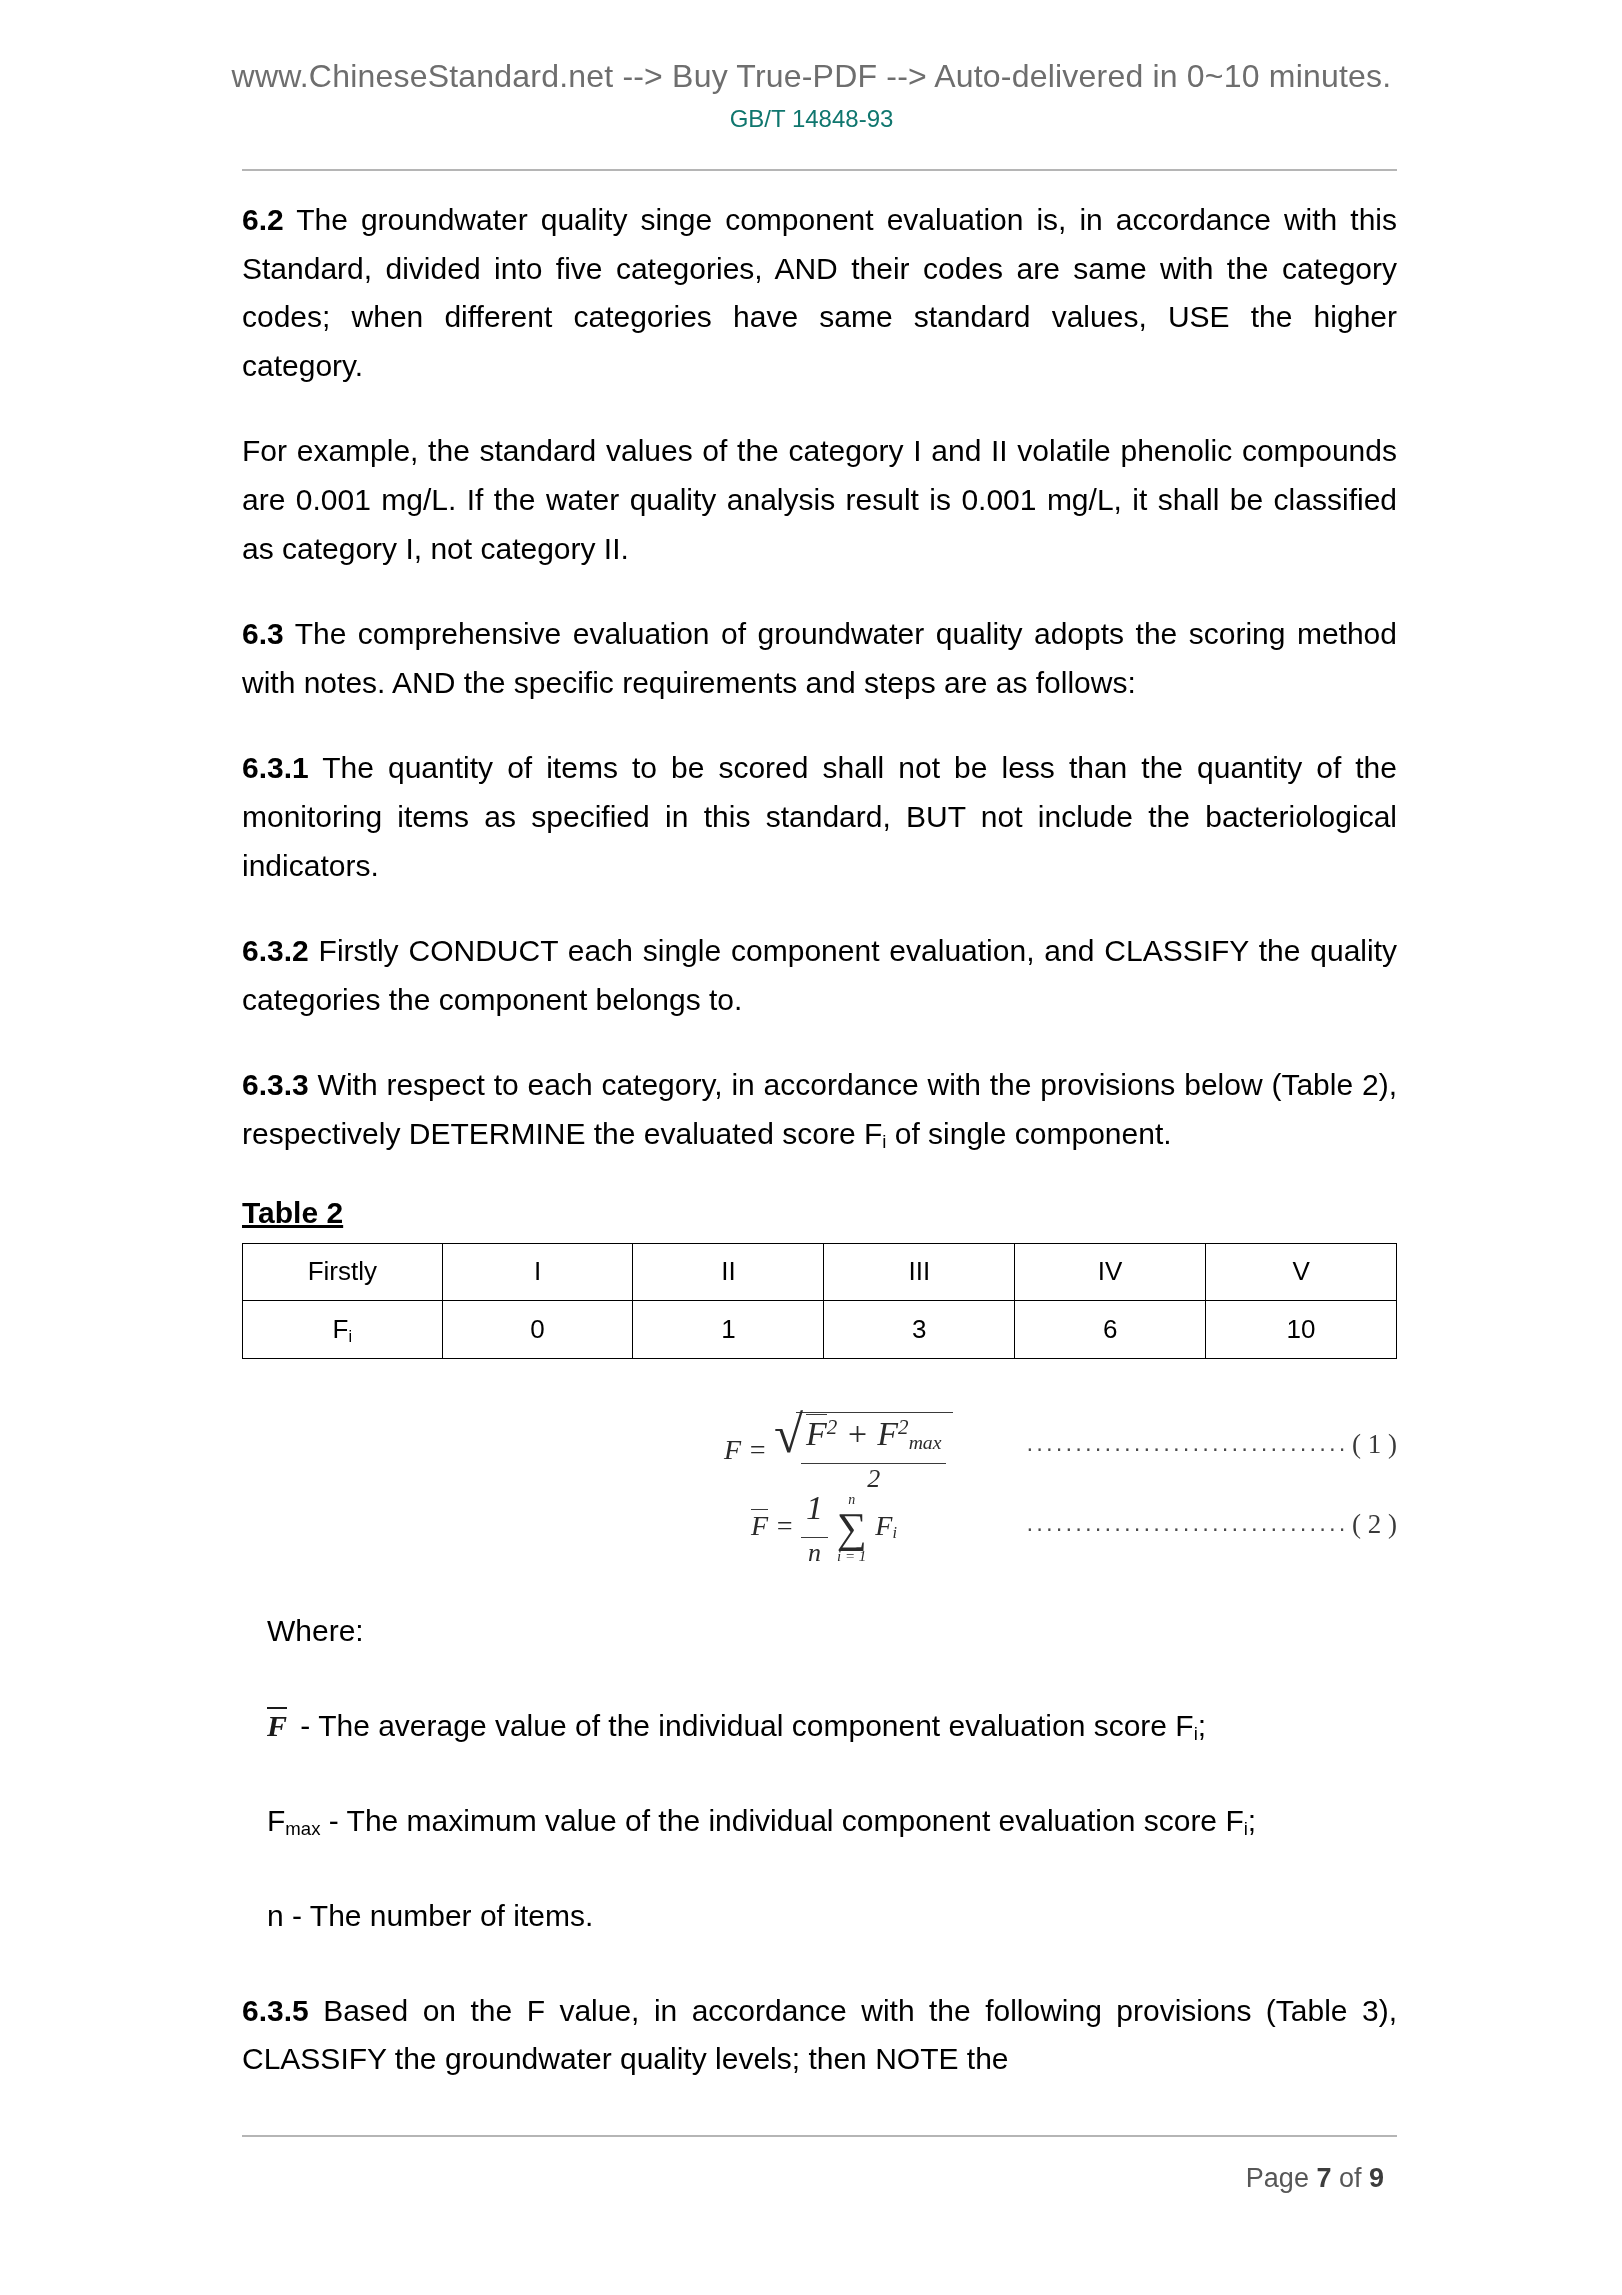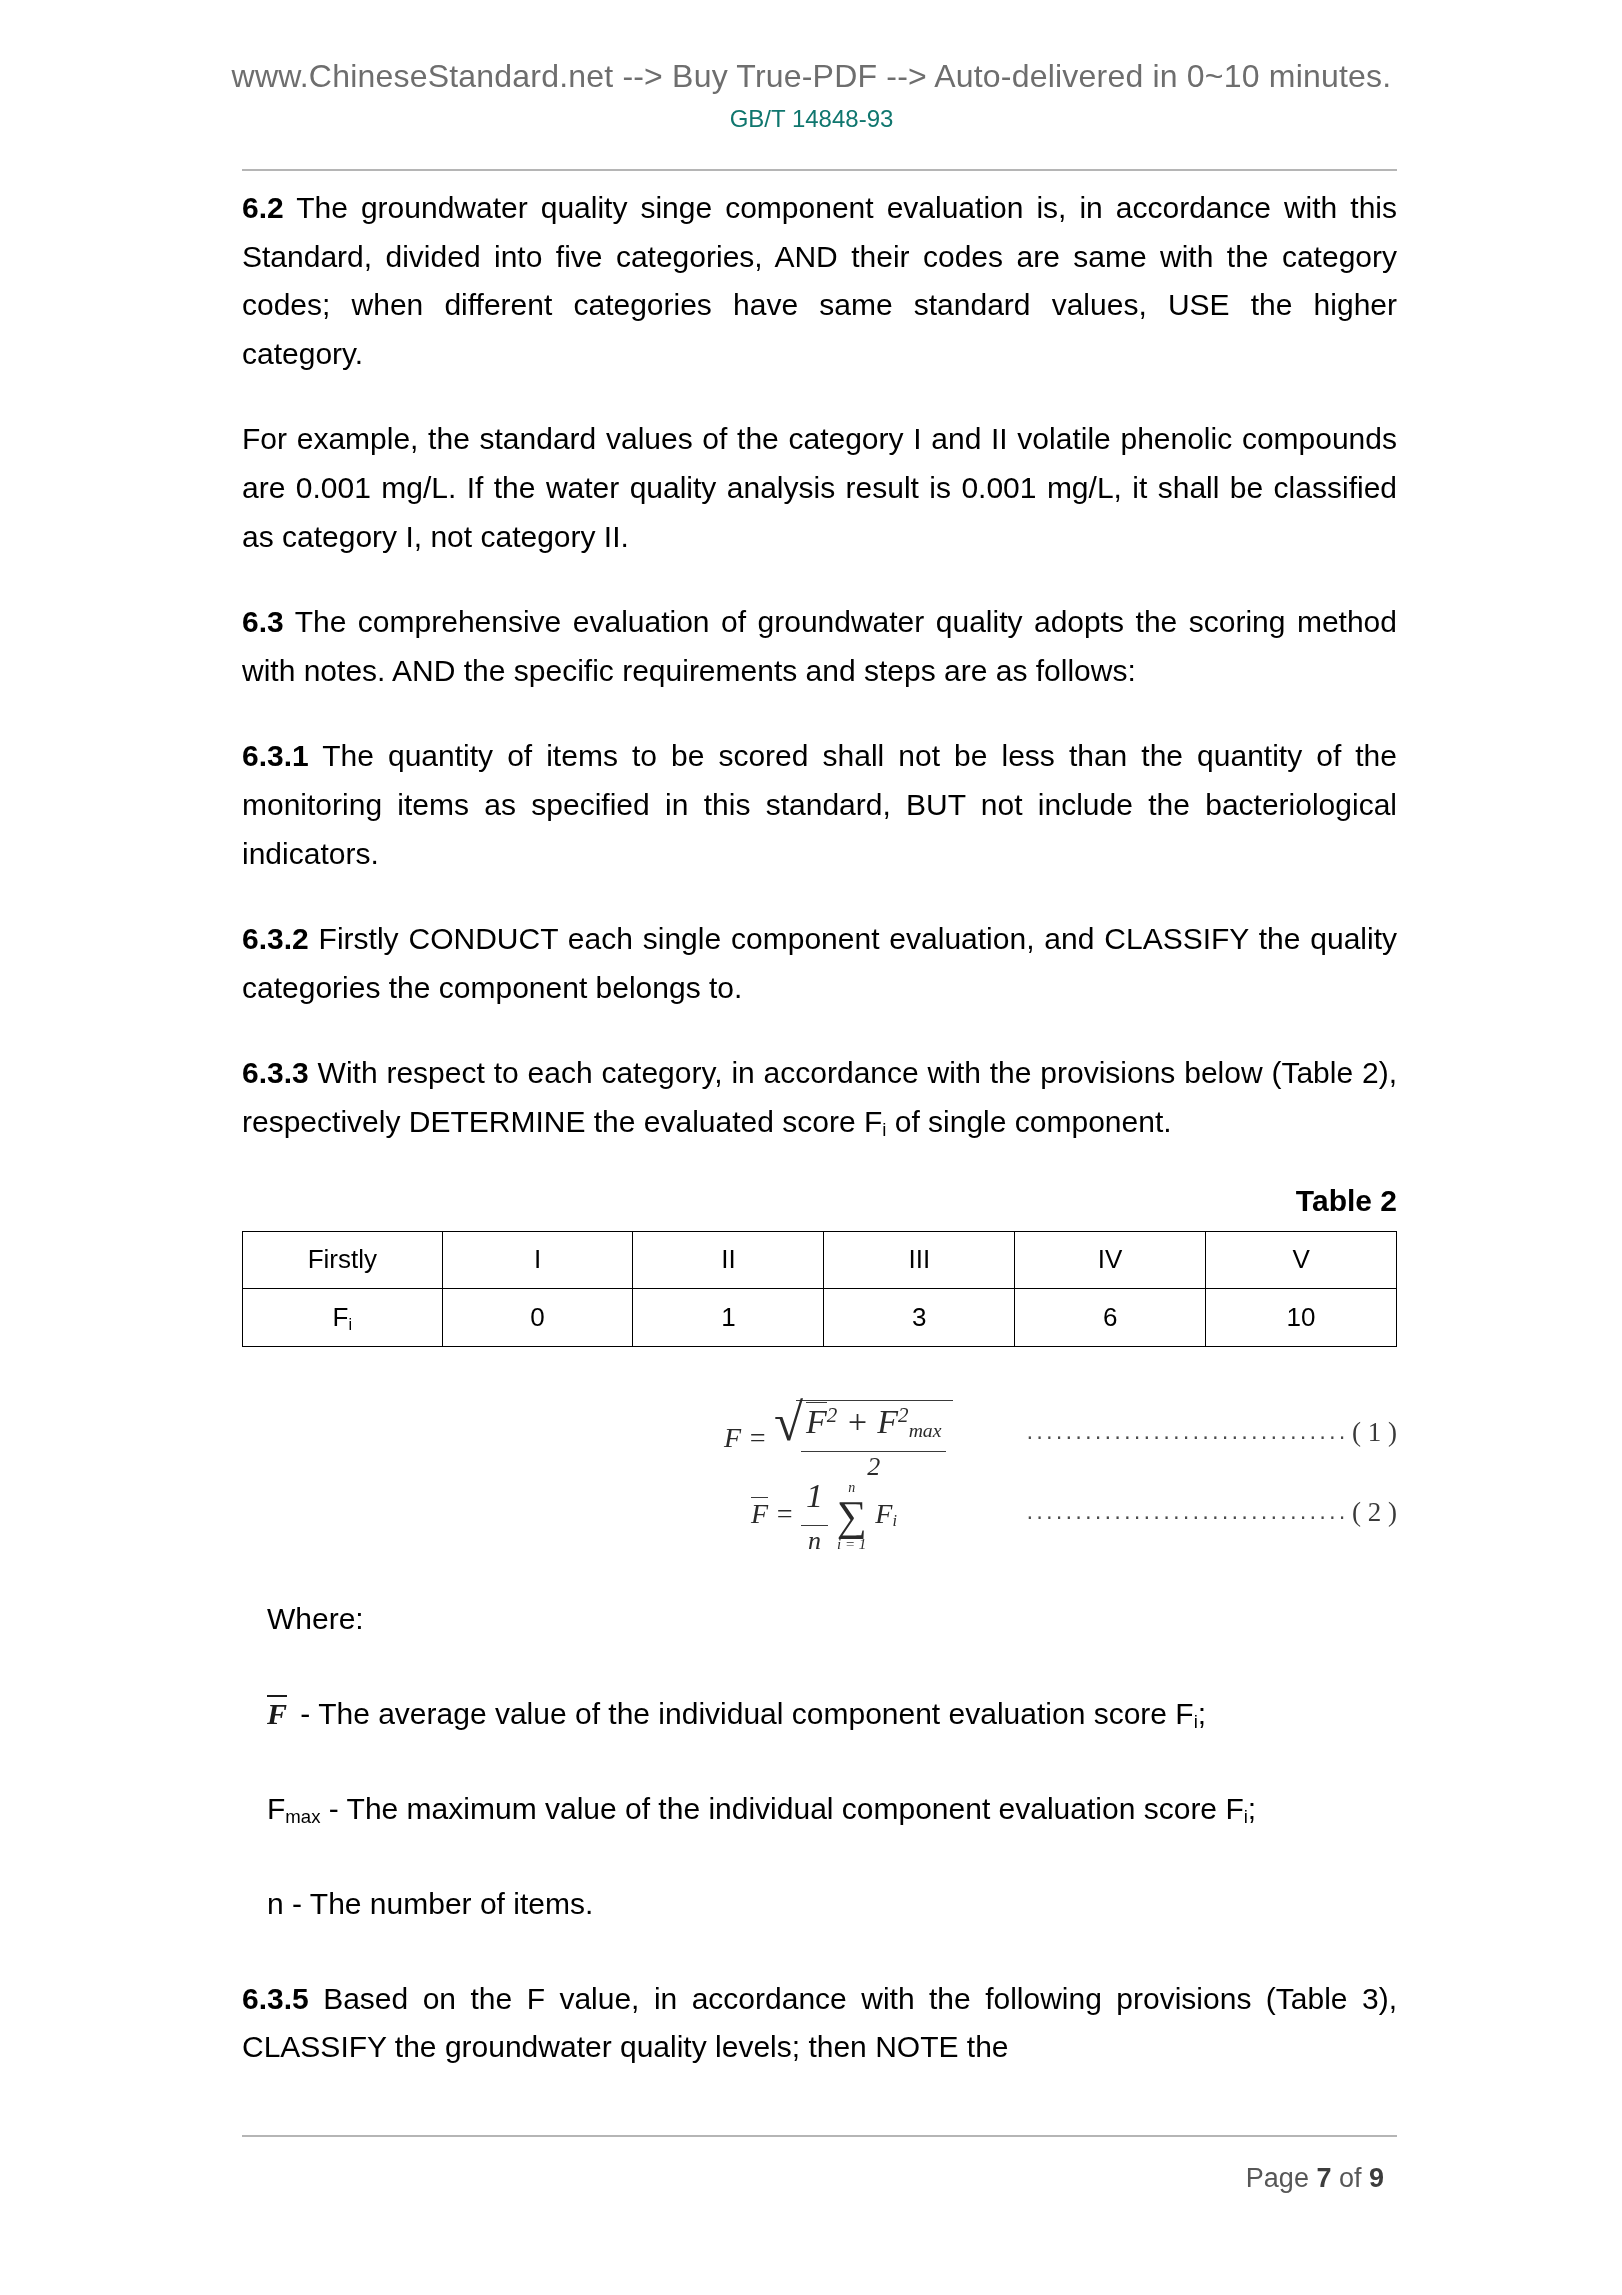--- a/index.html
+++ b/index.html
@@ -47,21 +47,21 @@
     height: 1.7px;
     background: #b5b5b5;
   }
   .rule-top { top: 169px; }
   .rule-bottom { top: 2135px; }
 
   
   .content {
     position: absolute;
     left: 242px;
-    top: 184px;
+    top: 196px;
     width: 1155px;
   }
   p.para {
     margin: 0 0 37px 0;
     font-size: 30px;
     line-height: 1.62;
     text-align: justify;
     text-justify: inter-word;
     color: #000000;
   }
@@ -69,23 +69,24 @@
   .num { font-weight: bold; }
   sub.sb {
     font-size: 0.62em;
     vertical-align: -0.22em;
     line-height: 0;
   }
 
   
   .table-title {
     margin: 11.7px 0 13.3px 0;
-    text-align: right;
+    text-align: left;
     font-size: 30px;
     font-weight: bold;
+    text-decoration: underline;
   }
   table.tbl {
     border-collapse: collapse;
     width: 1155px;
     table-layout: fixed;
     margin-bottom: 38px;
   }
   table.tbl td {
     border: 1.7px solid #000000;
     height: 53px;

